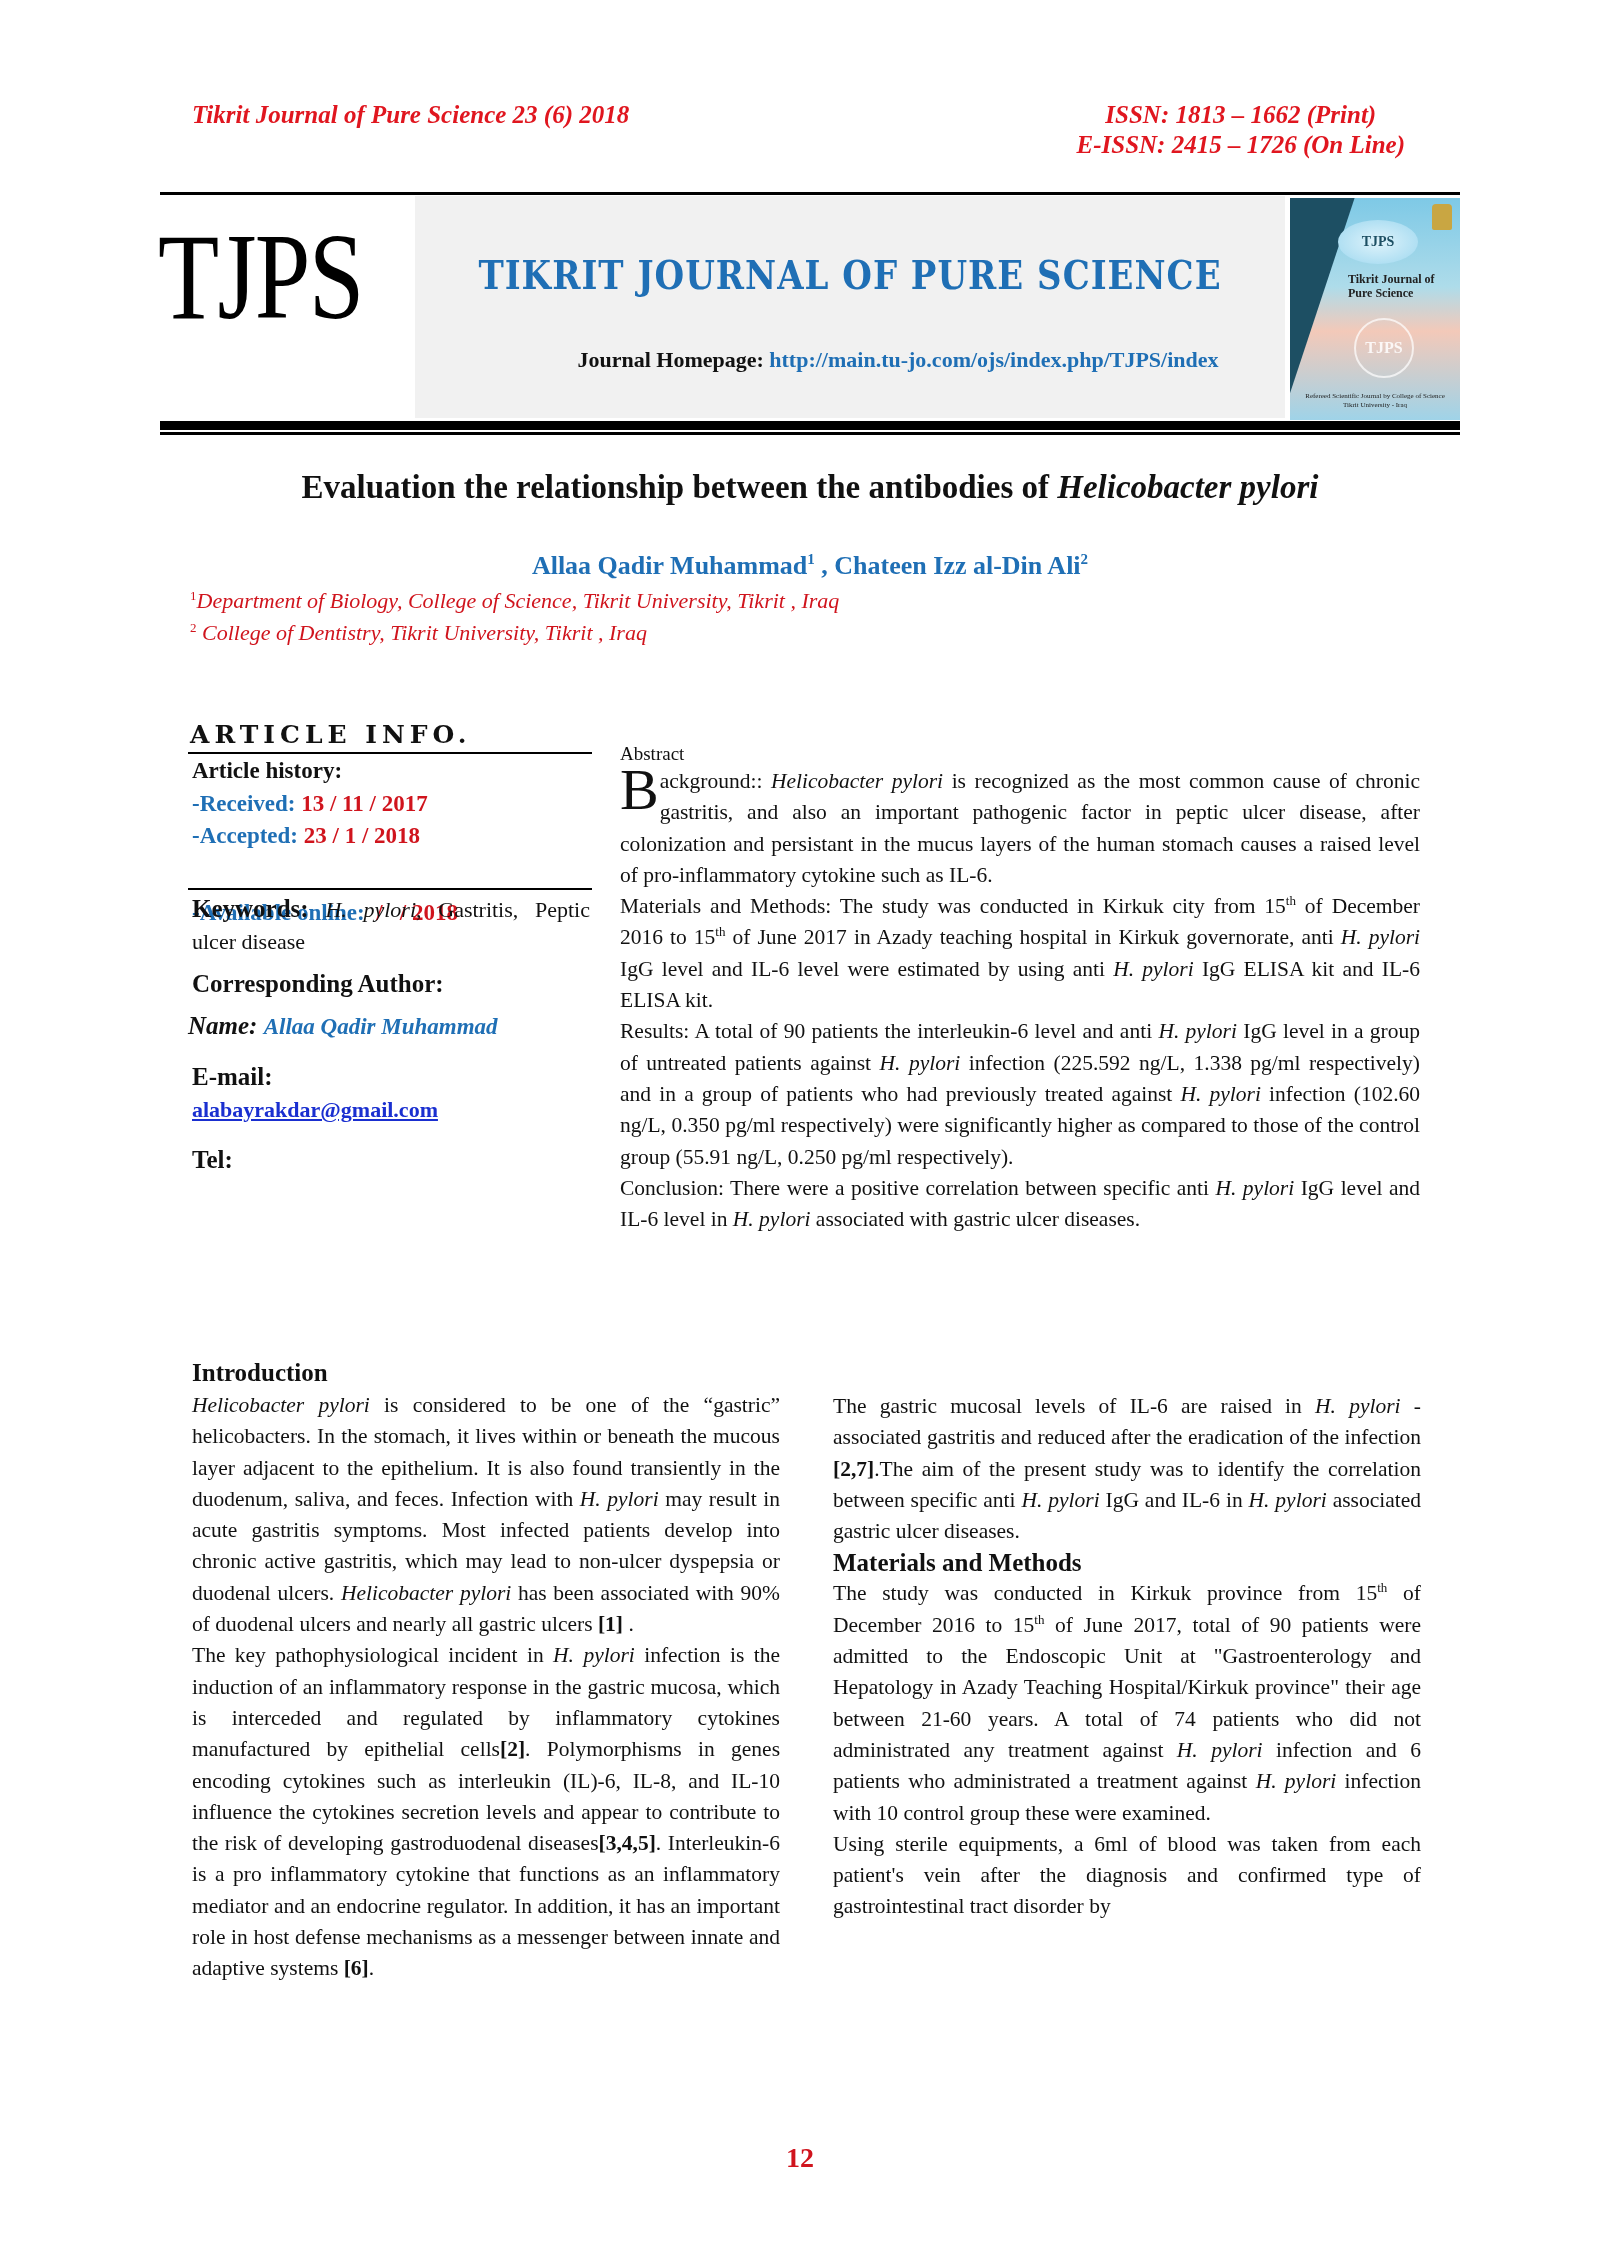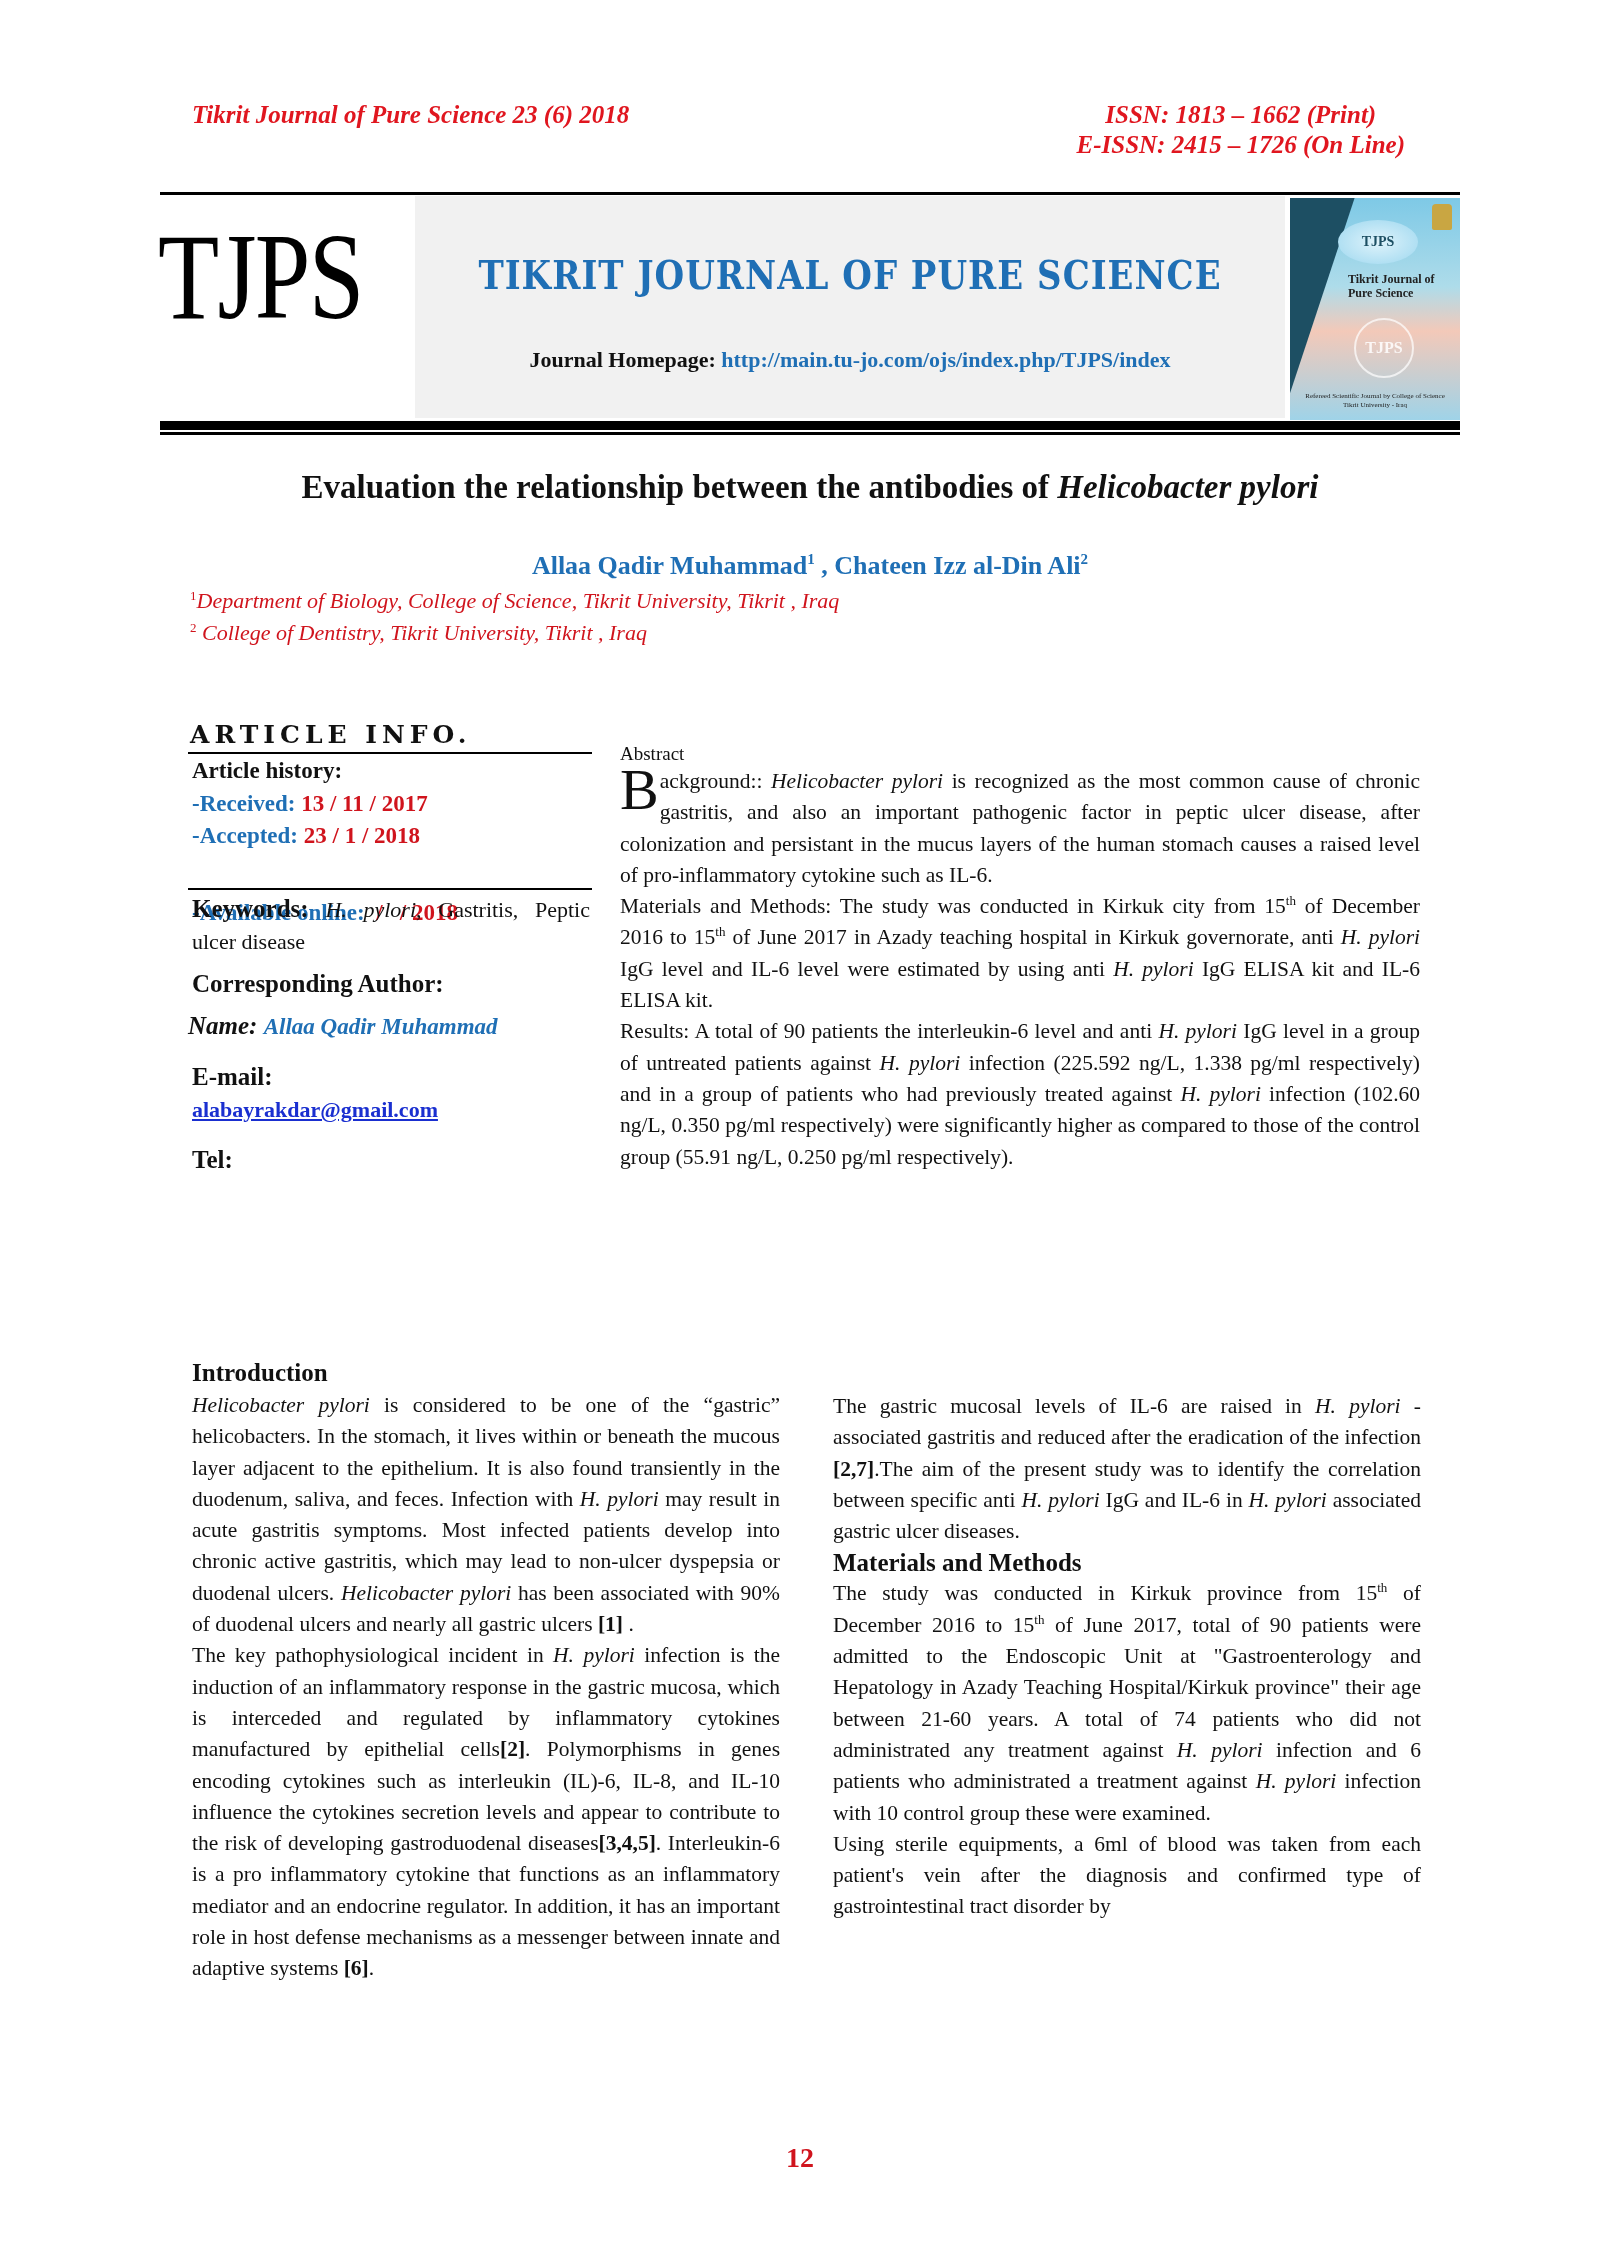--- a/index.html
+++ b/index.html
@@ -13,21 +13,21 @@
   #rh-right { right: 195px; top: 100px; text-align: center; }
 
   
   #mast-top-rule { left: 160px; top: 192px; width: 1300px; height: 3px; background: #000; }
   #mast-band { left: 415px; top: 196px; width: 870px; height: 222px; background: #f1f1f1; }
   #tjps-logo { left: 158px; top: 212px; font-family: "Liberation Serif", serif; font-size: 122px;
                line-height: 130px; letter-spacing: -2px; color: #000; transform: scaleX(0.82); transform-origin: left; }
   #journal-name { left: 415px; width: 870px; top: 255px; text-align: center; color: #1f6fb5;
                   font-family: "DejaVu Serif", serif; font-weight: bold; font-size: 34px;
                   letter-spacing: 1px; transform: scaleY(1.15); }
-  #homepage { left: 415px; width: 870px; top: 347px; text-align: center; font-size: 22px; font-weight: bold; }
+  #homepage { left: 415px; width: 870px; top: 347px; text-align: center; font-size: 22px; font-weight: bold; padding-left: 48px; }
   #homepage .lbl { color: #111; }
   #homepage .url { color: #1f6fb5; }
   #cover { left: 1290px; top: 198px; width: 170px; height: 222px; overflow: hidden;
            background: linear-gradient(180deg, #7ec9e6 0%, #aedcea 40%, #f3c9b9 60%, #9fd3e8 100%); }
   #cover .wedge { position: absolute; left: 0; top: 0; width: 100%; height: 100%;
                   background: #1d4f63; clip-path: polygon(0 0, 38% 0, 0 88%); }
   #cover .oval { position: absolute; left: 48px; top: 22px; width: 80px; height: 44px; border-radius: 50%;
                  background: radial-gradient(#dff3fb, #9cd7ef); color: #1d4f63; font-weight: bold;
                  font-size: 14px; text-align: center; line-height: 44px; }
   #cover .ctitle { position: absolute; left: 58px; top: 74px; width: 110px; font-size: 12px; font-weight: bold;
@@ -142,20 +142,21 @@
 <div class="abs" id="ai-name"><span>Name: </span><span class="v">Allaa Qadir Muhammad</span></div>
 <div class="abs" id="ai-email-label">E-mail:</div>
 <div class="abs" id="ai-email">alabayrakdar@gmail.com</div>
 <div class="abs" id="ai-tel">Tel:</div>
 
 <div class="abs" id="abs-head">Abstract</div>
 <div class="abs" id="abs-body">
   <p><span class="drop">B</span><span>ackground:: </span><i>Helicobacter pylori</i><span> is recognized as the most common cause of chronic gastritis, and also an important pathogenic factor in peptic ulcer disease, after colonization and persistant in the mucus layers of the human stomach causes a raised level of pro-inflammatory cytokine such as IL-6.</span></p>
   <p><span>Materials and Methods: The study was conducted in Kirkuk city from 15</span><sup>th</sup><span>  of December 2016 to 15</span><sup>th</sup><span>  of June 2017 in Azady teaching hospital in Kirkuk governorate, anti </span><i>H. pylori</i><span> IgG level and IL-6 level were estimated by using anti </span><i>H. pylori</i><span> IgG ELISA kit and IL-6 ELISA kit.</span></p>
   <p><span>Results: A total of 90 patients the interleukin-6 level and anti </span><i>H. pylori</i><span> IgG level in a group of untreated patients against </span><i>H. pylori</i><span> infection (225.592 ng/L, 1.338 pg/ml respectively) and in a group of patients who had previously treated against </span><i>H. pylori</i><span> infection (102.60 ng/L, 0.350 pg/ml respectively) were significantly higher as compared to those of the control group (55.91 ng/L, 0.250 pg/ml respectively).</span></p>
+  <p><span>Conclusion: There were a positive correlation between specific anti </span><i>H. pylori</i><span>  IgG level and IL-6 level in </span><i>H. pylori</i><span>  associated with gastric ulcer diseases.</span></p>
 </div>
 
 <div class="abs sec-head" id="intro-head">Introduction</div>
 <div class="abs col" id="col-left">
   <p><i>Helicobacter pylori</i><span> is considered to be one of the “gastric” helicobacters. In the stomach, it lives within or beneath the mucous layer adjacent to the epithelium. It is also found transiently in the duodenum, saliva, and feces. Infection with </span><i>H. pylori</i><span> may result in acute gastritis symptoms. Most infected patients develop into chronic active gastritis, which may lead to non-ulcer dyspepsia or duodenal ulcers. </span><i>Helicobacter pylori</i><span> has been associated with 90% of duodenal ulcers and nearly all gastric ulcers </span><b class="ref">[1]</b><span> .</span></p>
   <p><span>The key pathophysiological incident in </span><i>H. pylori</i><span> infection is the induction of an inflammatory response in the gastric mucosa, which is interceded and regulated by inflammatory cytokines manufactured by epithelial cells</span><b class="ref">[2]</b><span>. Polymorphisms in genes encoding cytokines such as interleukin (IL)-6, IL-8, and IL-10 influence the cytokines secretion levels and appear to contribute to the risk of developing gastroduodenal diseases</span><b class="ref">[3,4,5]</b><span>. Interleukin-6 is a pro inflammatory cytokine that functions as an inflammatory mediator and an endocrine regulator. In addition, it has an important role in host defense mechanisms as a messenger between innate and adaptive systems </span><b class="ref">[6]</b><span>.</span></p>
 </div>
 
 <div class="abs col" id="col-right">
   <p><span>The gastric mucosal levels of IL-6 are raised in </span><i>H. pylori</i><span> -associated gastritis and reduced after the eradication of the infection </span><b class="ref">[2,7]</b><span>.The aim of the present study was to identify the correlation between specific anti </span><i>H. pylori</i><span> IgG and IL-6 in </span><i>H. pylori</i><span> associated gastric ulcer diseases.</span></p>

